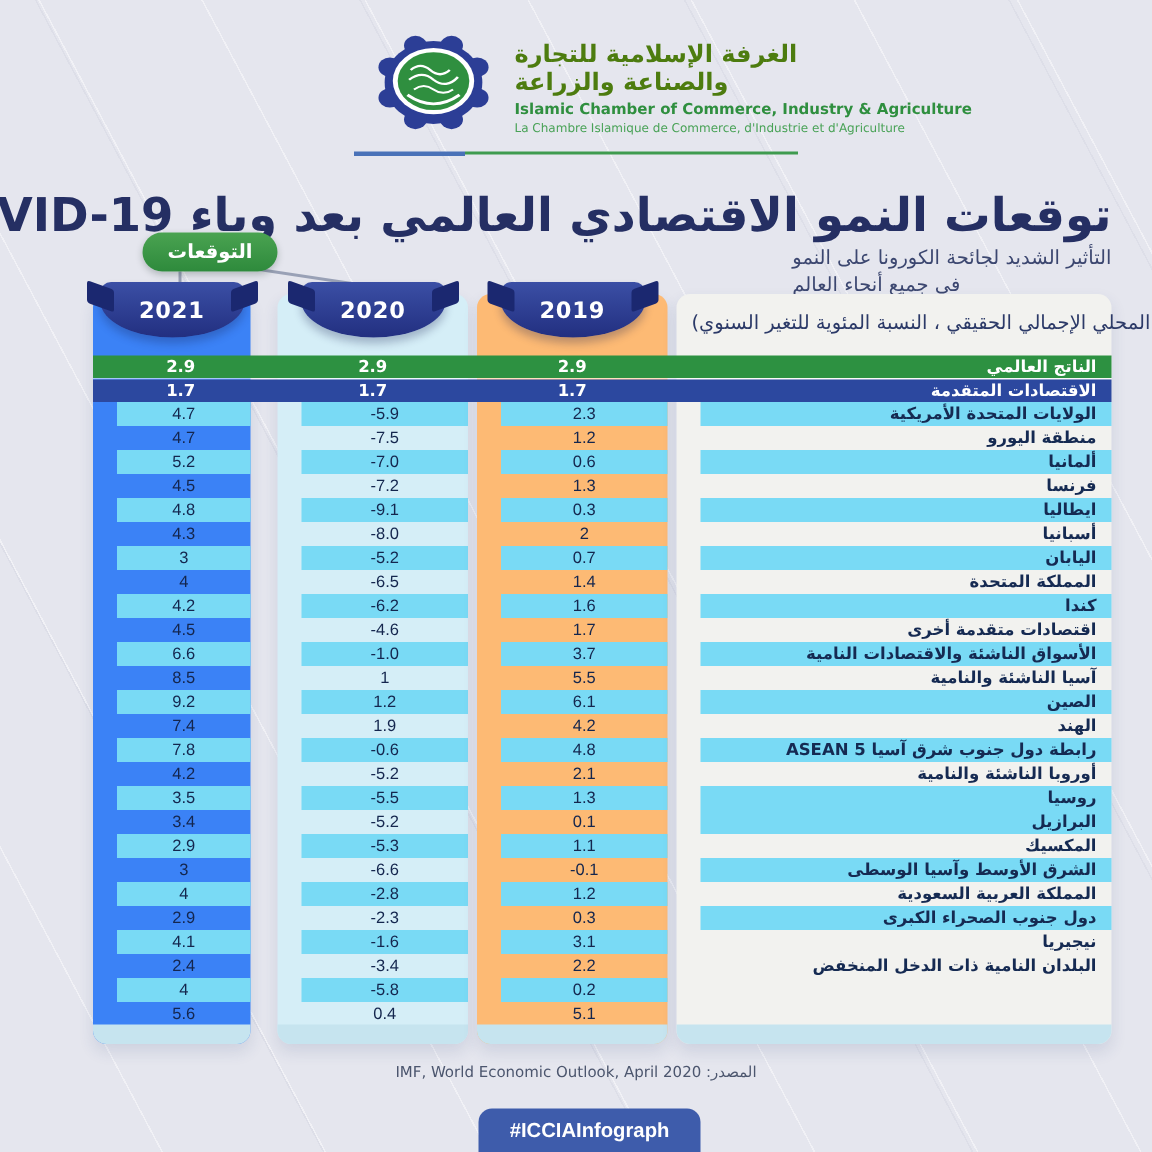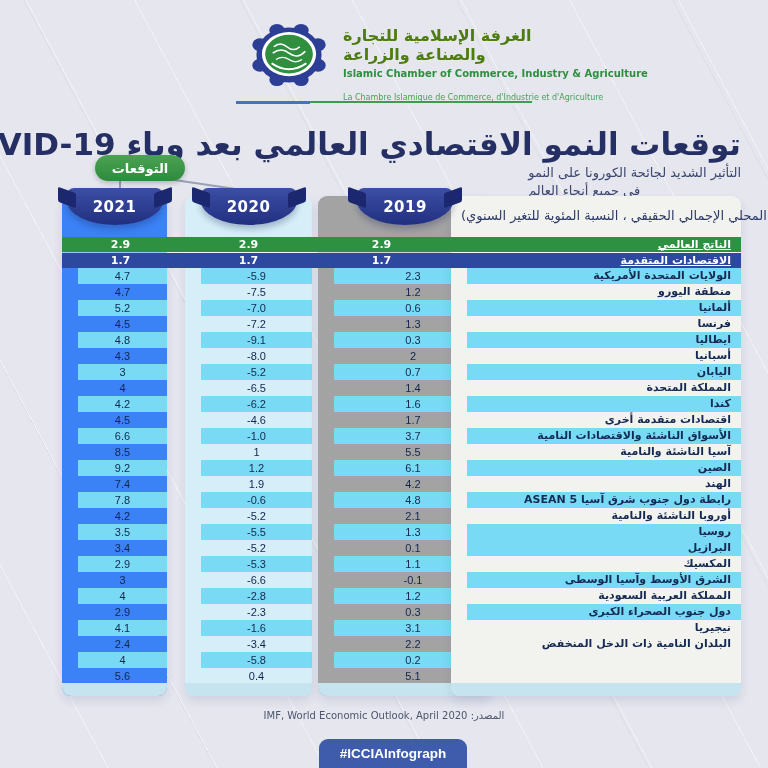--- a/index.html
+++ b/index.html
@@ -8,21 +8,21 @@
   .page::before{content:"";position:absolute;inset:0;pointer-events:none;
     background:
       repeating-linear-gradient(62deg, rgba(255,255,255,0) 0 95px, rgba(255,255,255,.45) 95px 96px),
       repeating-linear-gradient(62deg, rgba(30,40,90,0) 0 190px, rgba(30,40,90,.04) 190px 191px);}
 
   
   .brand{position:absolute;left:243px;top:18px;display:flex;align-items:flex-start;}
   .brand-text{margin-left:8px;padding-top:8px;width:250px;}
   .calligraphy{color:#4d7c0f;font-size:16px;font-weight:bold;direction:rtl;text-align:left;line-height:19px;}
   .brand-en{color:#2f8f3f;font-size:10px;font-weight:bold;margin-top:4px;white-space:nowrap;}
-  .brand-fr{color:#49a257;font-size:8px;margin-top:14px;white-space:nowrap;}
+  .brand-fr{color:#49a257;font-size:8px;margin-top:2px;white-space:nowrap;}
   .divider{position:absolute;top:100px;left:236px;width:296px;height:4px;display:flex;align-items:center;}
   .divider .seg-blue{width:74px;height:3px;background:#4a72b8;}
   .divider .seg-green{width:222px;height:2px;background:#3f9b4f;}
 
   
   .title{position:absolute;right:27px;top:105px;direction:rtl;font-size:31px;font-weight:bold;color:#252f63;white-space:nowrap;}
   .subtitle{position:absolute;right:27px;top:148px;direction:rtl;text-align:left;font-size:13px;color:#3c4770;line-height:18px;margin-top:16px;}
 
   
   .pill{position:absolute;left:95px;top:155px;width:90px;height:26px;border-radius:14px;
@@ -30,42 +30,42 @@
     color:#fff;font-weight:bold;font-size:13px;display:flex;align-items:center;justify-content:center;z-index:4;}
   .conn1{position:absolute;left:119px;top:181px;width:2px;height:12px;background:#99a1b6;}
   .conn2{position:absolute;left:168px;top:178px;width:82px;height:2px;background:#99a1b6;
     transform:rotate(8.5deg);transform-origin:0 0;}
 
   
   .table{position:absolute;left:62px;top:188px;width:679px;height:508px;}
   .card{position:absolute;top:8px;bottom:0;border-radius:9px;box-shadow:0 5px 10px rgba(44,62,120,.12);}
   .card.c2021{left:0;width:105px;background:#3b82f6;}
   .card.c2020{left:123px;width:127px;background:#d5eef7;}
-  .card.c2019{left:256px;width:127px;background:#a3a3a3;padding-left:47px;}
+  .card.c2019{left:256px;width:127px;background:#fdba74;}
   .card.cnames{left:389px;right:0;background:#f2f2ef;}
 
   .ribbon{position:absolute;top:-8px;left:50%;transform:translateX(-50%);width:96px;height:37px;
     background:linear-gradient(180deg,#3b4fa5,#222f80);
     border-radius:7px 7px 50% 50% / 7px 7px 65% 65%;
     color:#fff;font-weight:bold;font-size:15px;display:flex;align-items:center;justify-content:center;
     z-index:2;box-shadow:0 4px 6px rgba(20,30,80,.28);letter-spacing:.5px;}
   .ribbon::before,.ribbon::after{content:"";position:absolute;top:2px;width:18px;height:15px;
     background:#1b2870;z-index:-1;border-radius:2px;}
   .ribbon::before{left:-9px;transform:skewY(20deg);}
   .ribbon::after{right:-9px;transform:skewY(-20deg);}
 
   .note{position:absolute;top:0;left:0;right:0;height:38px;display:flex;align-items:center;
     justify-content:flex-end;direction:rtl;padding:0 10px;font-size:13px;color:#2c3a68;white-space:nowrap;}
 
   .band{position:absolute;left:0;width:679px;height:15px;z-index:3;display:grid;
     grid-template-columns:117px 127px 127px 290px;column-gap:6px;}
   .band.green{top:49px;background:#2d9141;box-shadow:0 1px 0 rgba(255,255,255,.55);}
   .band.blue{top:65px;background:#2c489f;}
   .band .bnum{text-align:center;line-height:15px;font-size:11px;color:#fff;font-weight:bold;}
-  .band .bname{text-align:right;direction:rtl;padding:0 10px;color:#fff;font-weight:bold;font-size:11px;line-height:15px;white-space:nowrap;text-decoration:underline;}
+  .band .bname{text-align:right;direction:rtl;padding:0 10px;color:#fff;font-weight:bold;font-size:11px;line-height:15px;white-space:nowrap;}
 
   .card-body{position:absolute;top:72px;left:16px;right:0;}
   .row{height:16px;line-height:16px;font-size:11px;}
   .row.cyan{background:#79daf5;}
   .row.num{text-align:center;color:#14264e;font-family:"Liberation Sans","DejaVu Sans",sans-serif;}
   .row.nm{text-align:right;direction:rtl;padding:0 10px;color:#152a52;font-weight:bold;white-space:nowrap;}
   .cap{position:absolute;bottom:0;left:0;right:0;height:13px;background:#c6e4ef;border-radius:0 0 9px 9px;}
 
   
   .source{position:absolute;top:710px;left:0;width:768px;text-align:center;direction:rtl;

